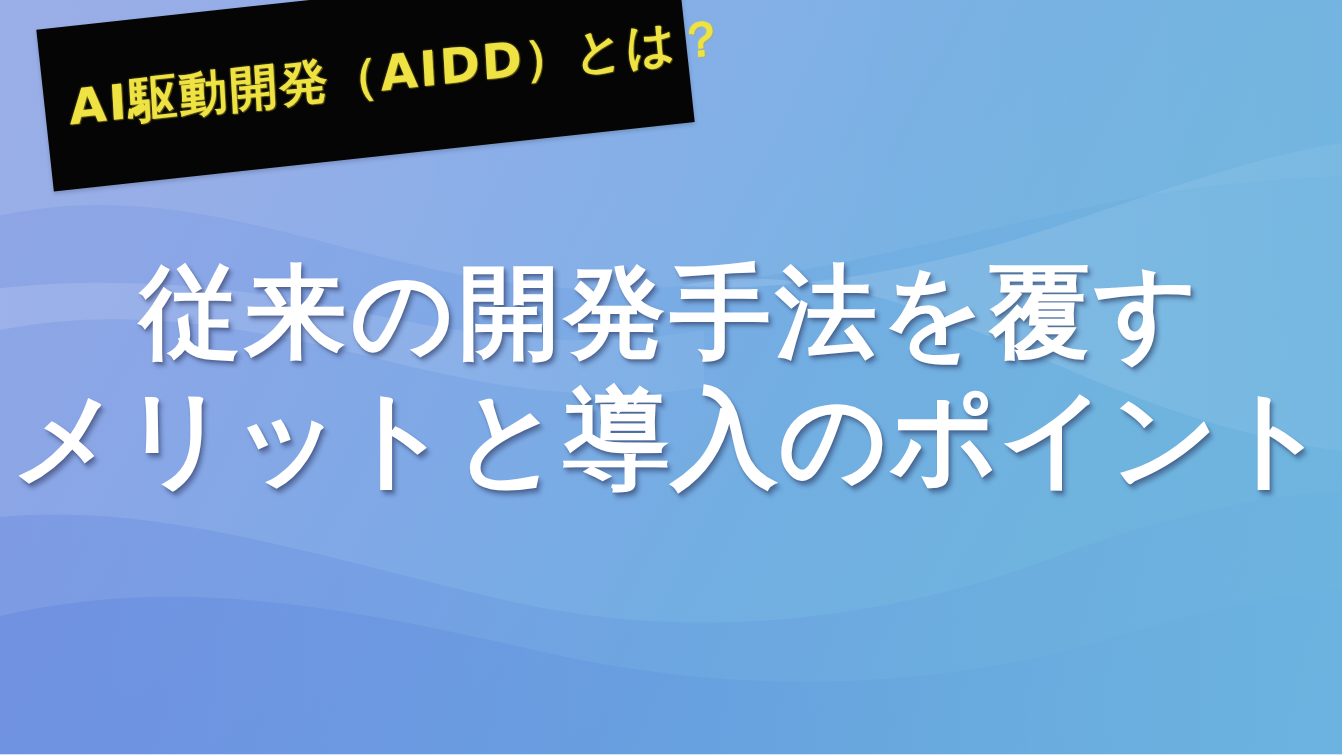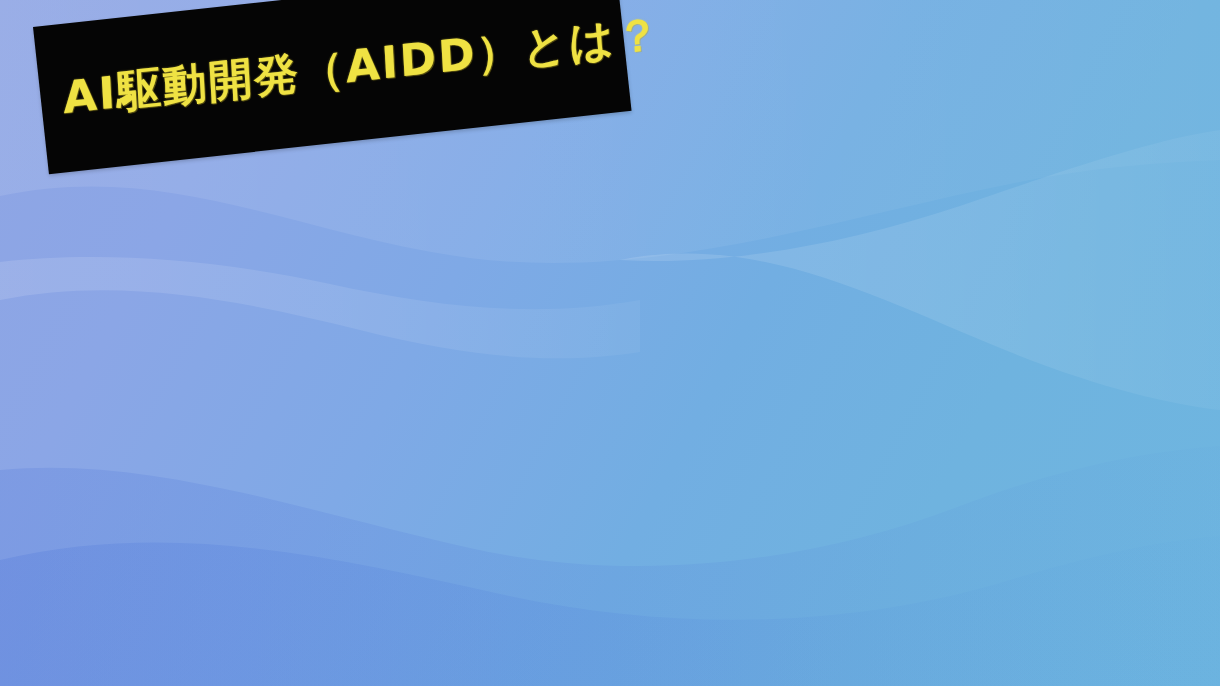--- a/index.html
+++ b/index.html
@@ -132,15 +132,17 @@
 
     <path d="M0,300 C120,276 240,300 360,330 C480,360 560,364 640,352
              L640,300 C540,318 440,308 330,284 C200,256 90,252 0,262 Z" fill="url(#wgA)"></path>
   </svg>
 
   <div id="banner">
     <span id="banner-text">AI駆動開発（AIDD）とは？</span>
   </div>
 
   <div id="headline">
+    <span id="headline-line-1" class="headline-line">従来の開発手法を覆す</span>
+    <span id="headline-line-2" class="headline-line">メリットと導入のポイント</span>
   </div>
 
 </div>
 
 </body></html>

